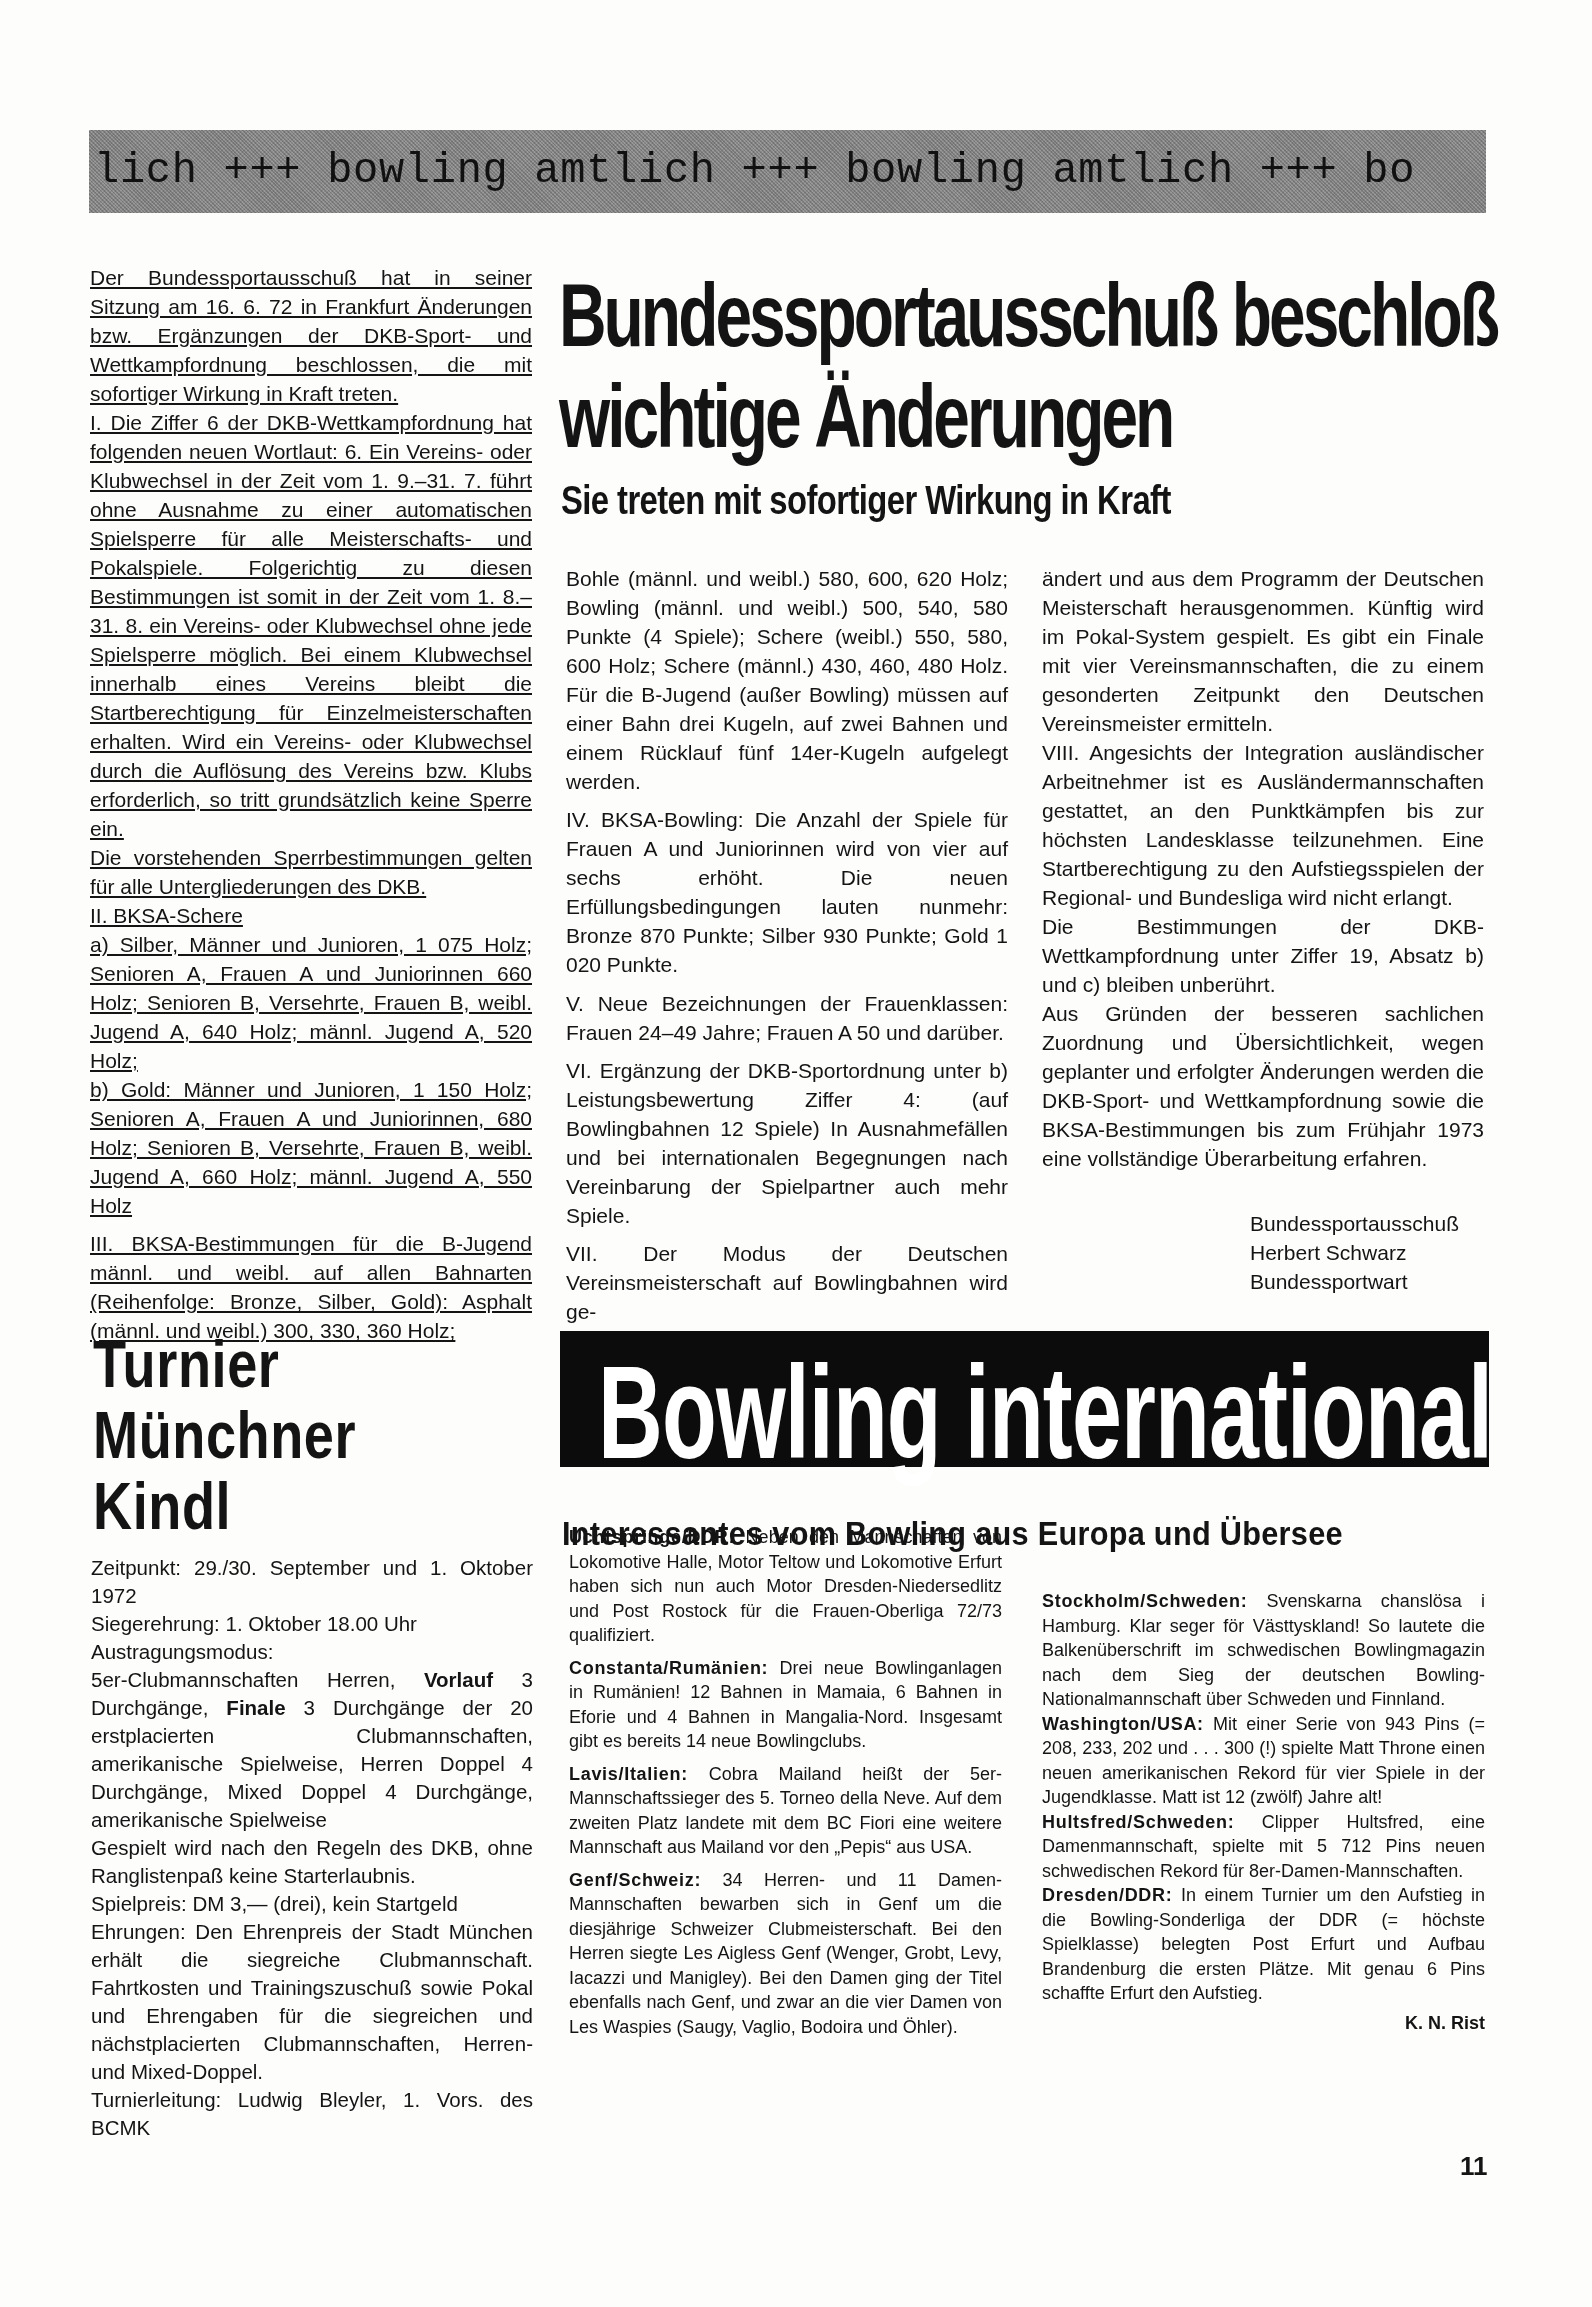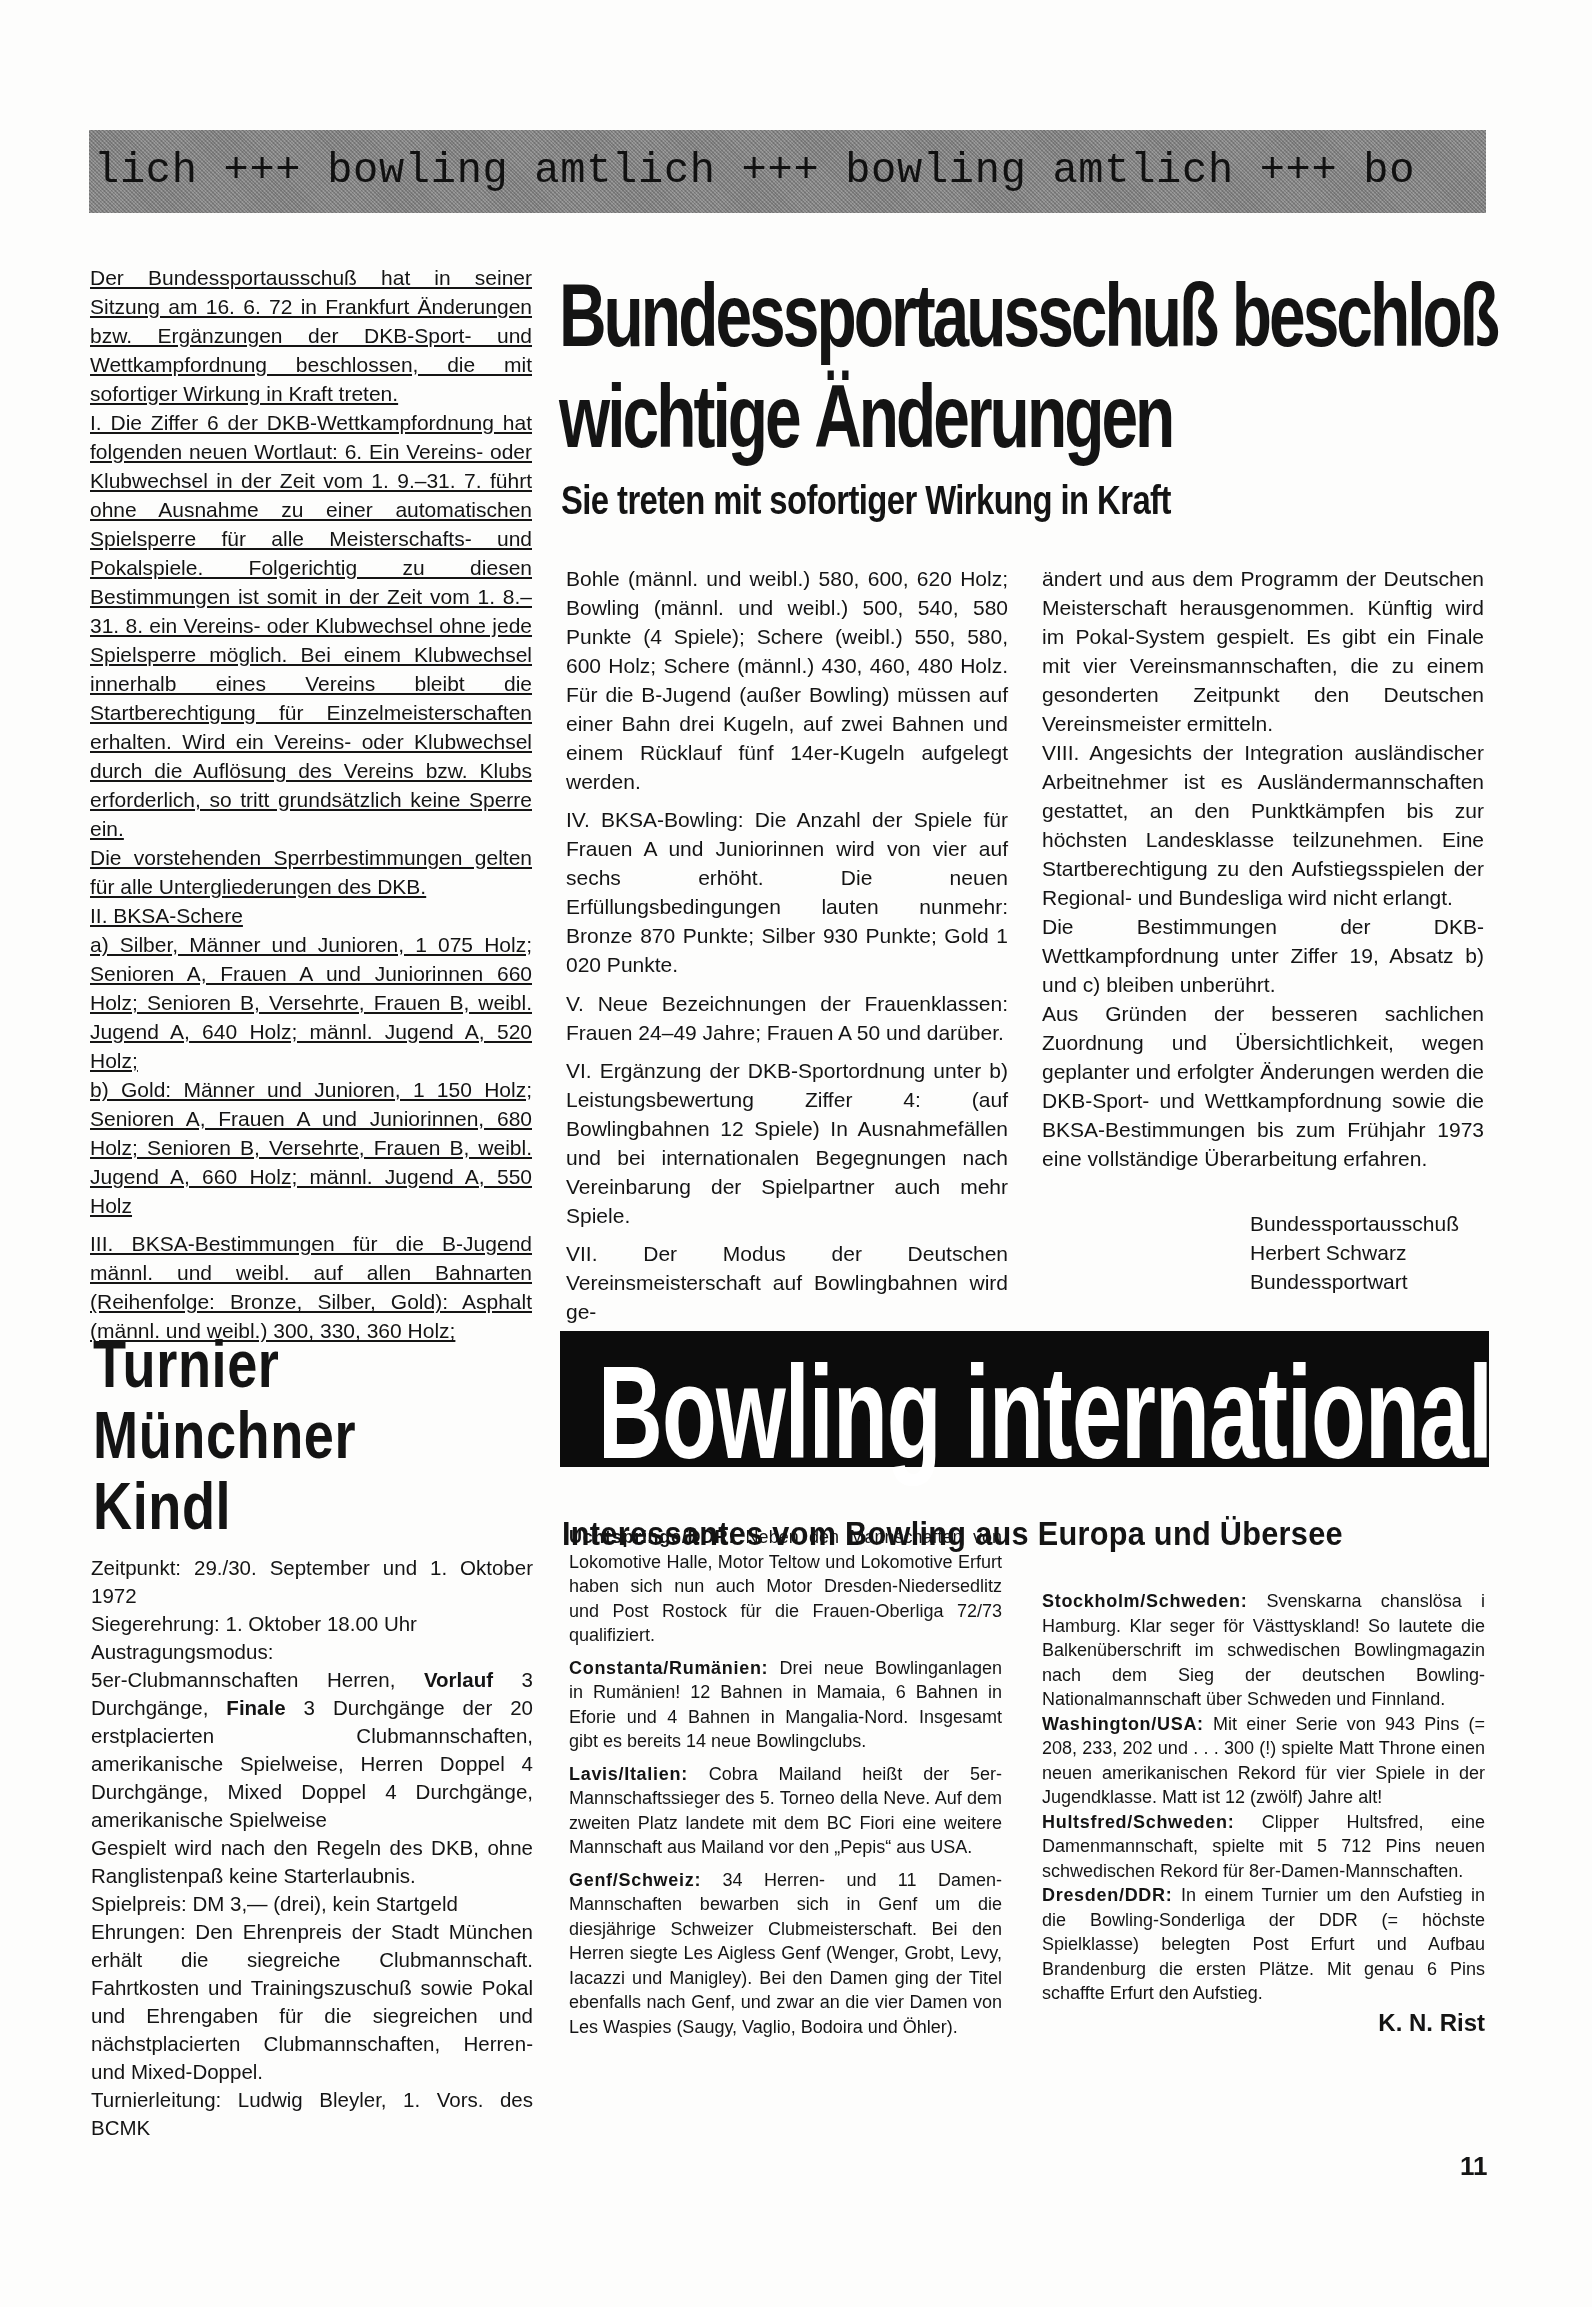--- a/index.html
+++ b/index.html
@@ -51,21 +51,21 @@
     position:absolute; left:38px; top:12px; color:#fff; font-weight:bold; font-size:132px;
     line-height:139px; white-space:nowrap; transform:scaleX(0.68); transform-origin:left top; letter-spacing:-1.3px;
   }
   .bi-sub {
     left:562px; top:1515px; font-weight:bold; font-size:33px; white-space:nowrap;
     transform:scaleX(0.93); transform-origin:left top; letter-spacing:0.3px;
   }
   .news { font-size:18px; line-height:24.5px; }
   .news p.gap { margin-top:8px; }
   .news b { letter-spacing:0.7px; }
-  .author { text-align:right; font-weight:bold; font-size:24px; margin-top:5.3px; }
+  .author { text-align:right; font-weight:bold; font-size:18px; margin-top:5.3px; }
   .pagenum { left:1460px; top:2151px; font-weight:bold; font-size:26px; }
 </style>
 </head>
 <body>
 
 <div class="abs banner">
   <span>lich +++ bowling amtlich +++ bowling amtlich +++ bo</span>
 </div>
 
 <div class="abs headline">

